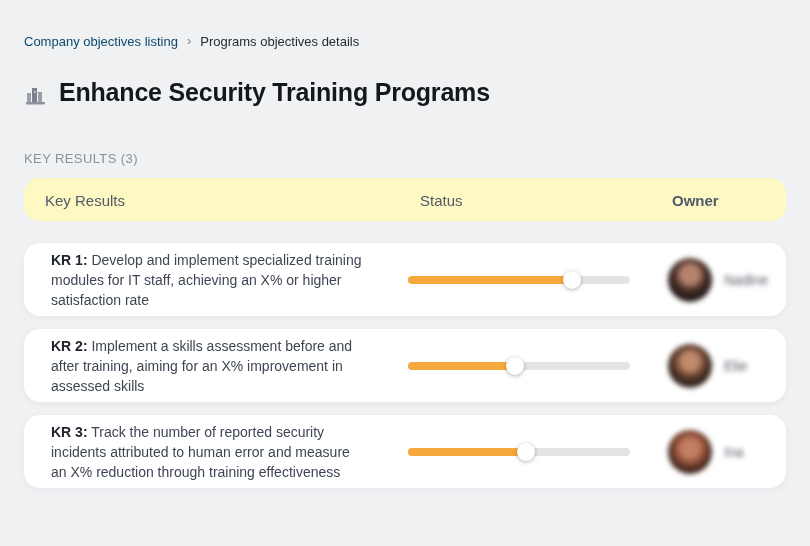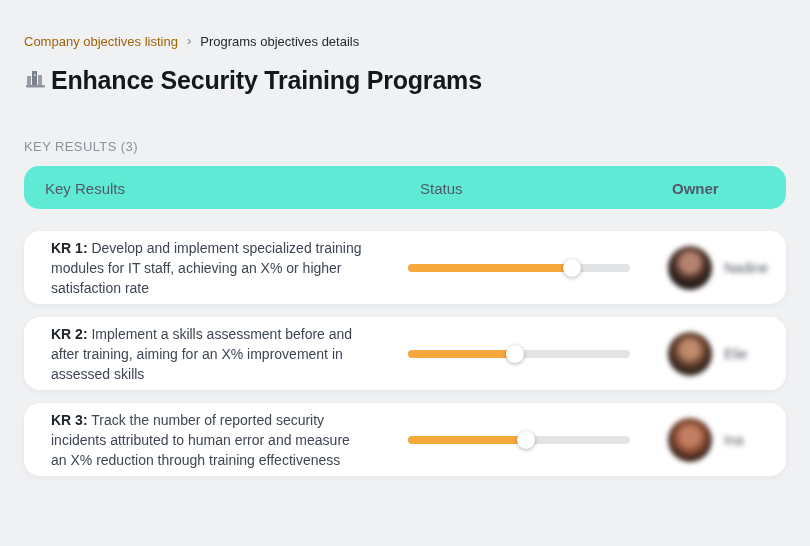--- a/index.html
+++ b/index.html
@@ -6,40 +6,40 @@
   html, body {
     width: 810px; height: 546px;
     font-family: "Liberation Sans", sans-serif;
     background: #f0f1f3;
     overflow: hidden;
   }
   .page { position: relative; width: 810px; height: 546px; padding: 34px 24px 0 24px; }
 
   
   .breadcrumb { display: flex; align-items: center; gap: 9px; font-size: 13px; }
-  .crumb-link { color: #a16207; cursor: pointer; }
+  .crumb-link { color: #0c4a6e; cursor: pointer; }
   .crumb-sep { color: #7d848f; font-size: 13px; line-height: 1; transform: translateY(-1px); }
   .crumb-current { color: #242b35; font-weight: 500; }
 
   
-  .title-row { display: flex; align-items: flex-start; gap: 3px; margin-top: 17px; }
+  .title-row { display: flex; align-items: flex-end; gap: 11px; margin-top: 29px; }
   .title-icon { width: 24px; height: 24px; display: inline-flex; align-items: flex-end; }
   .page-title {
     font-size: 25px; font-weight: 800; color: #14171d; letter-spacing: -0.2px;
   }
 
   
   .section-label {
     margin-top: 44px; font-size: 13px; color: #8a919d; letter-spacing: 0.4px;
   }
 
   
   .table-header {
     position: relative; margin-top: 12px; height: 43px; width: 762px;
-    background: #5eead4; border-radius: 15px;
+    background: #fef9c3; border-radius: 15px;
     font-size: 15px; color: #51596a;
   }
   .table-header .col { position: absolute; top: 50%; transform: translateY(-50%); }
   .col-kr    { left: 21px; }
   .col-status{ left: 396px; }
   .col-owner { left: 648px; font-weight: bold; }
 
   
   .rows { margin-top: 22px; }
   .kr-row {

